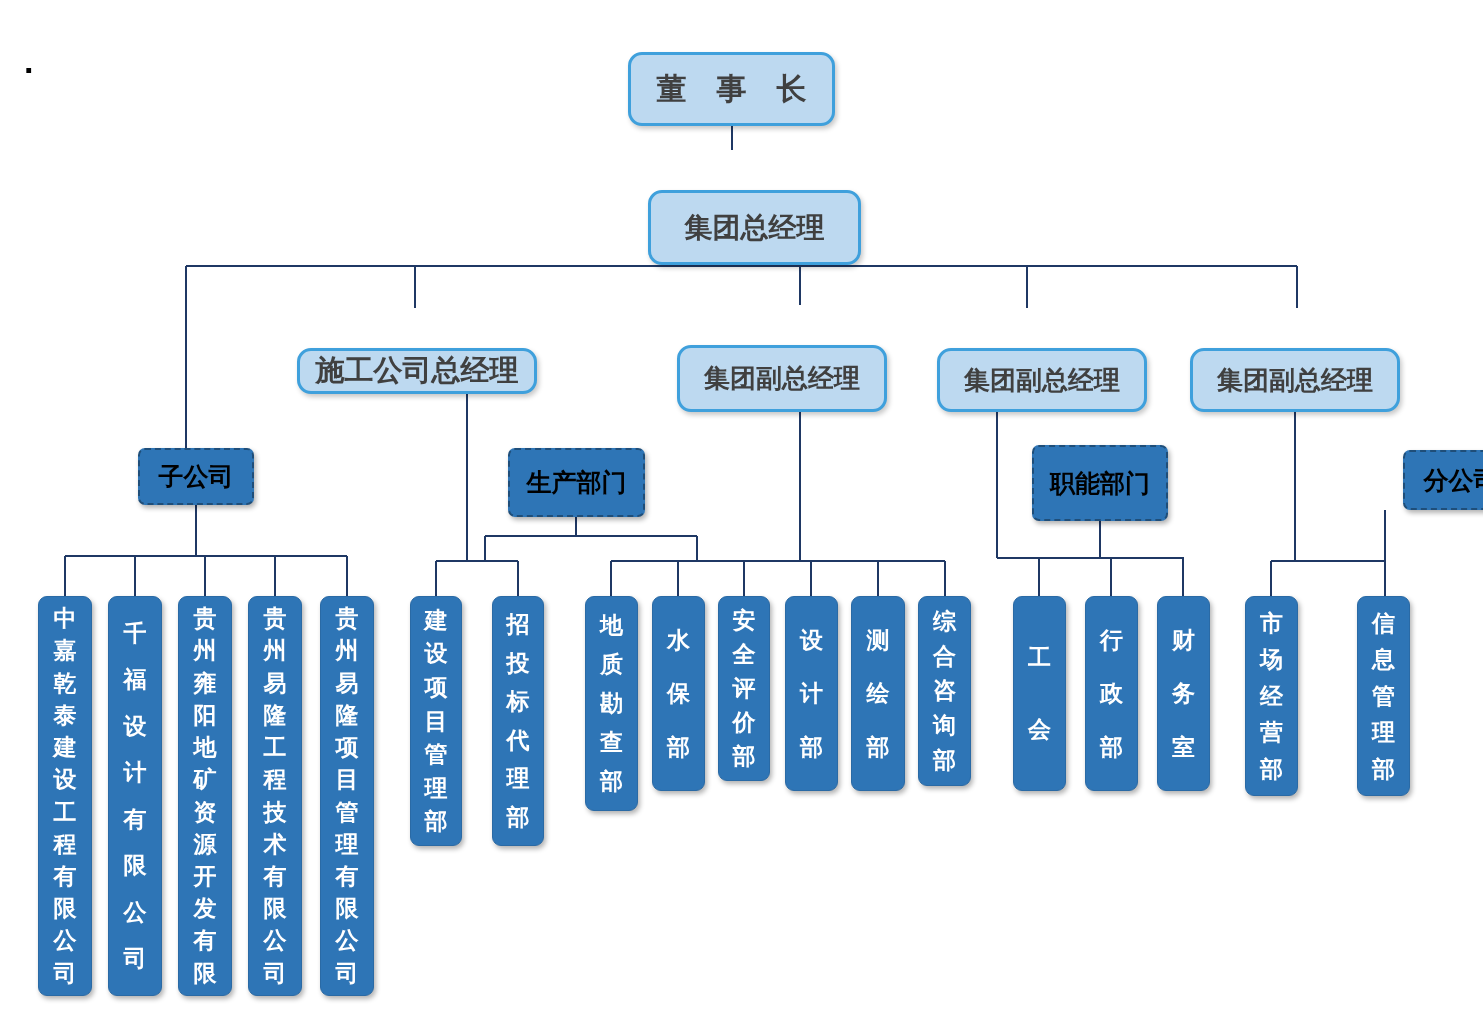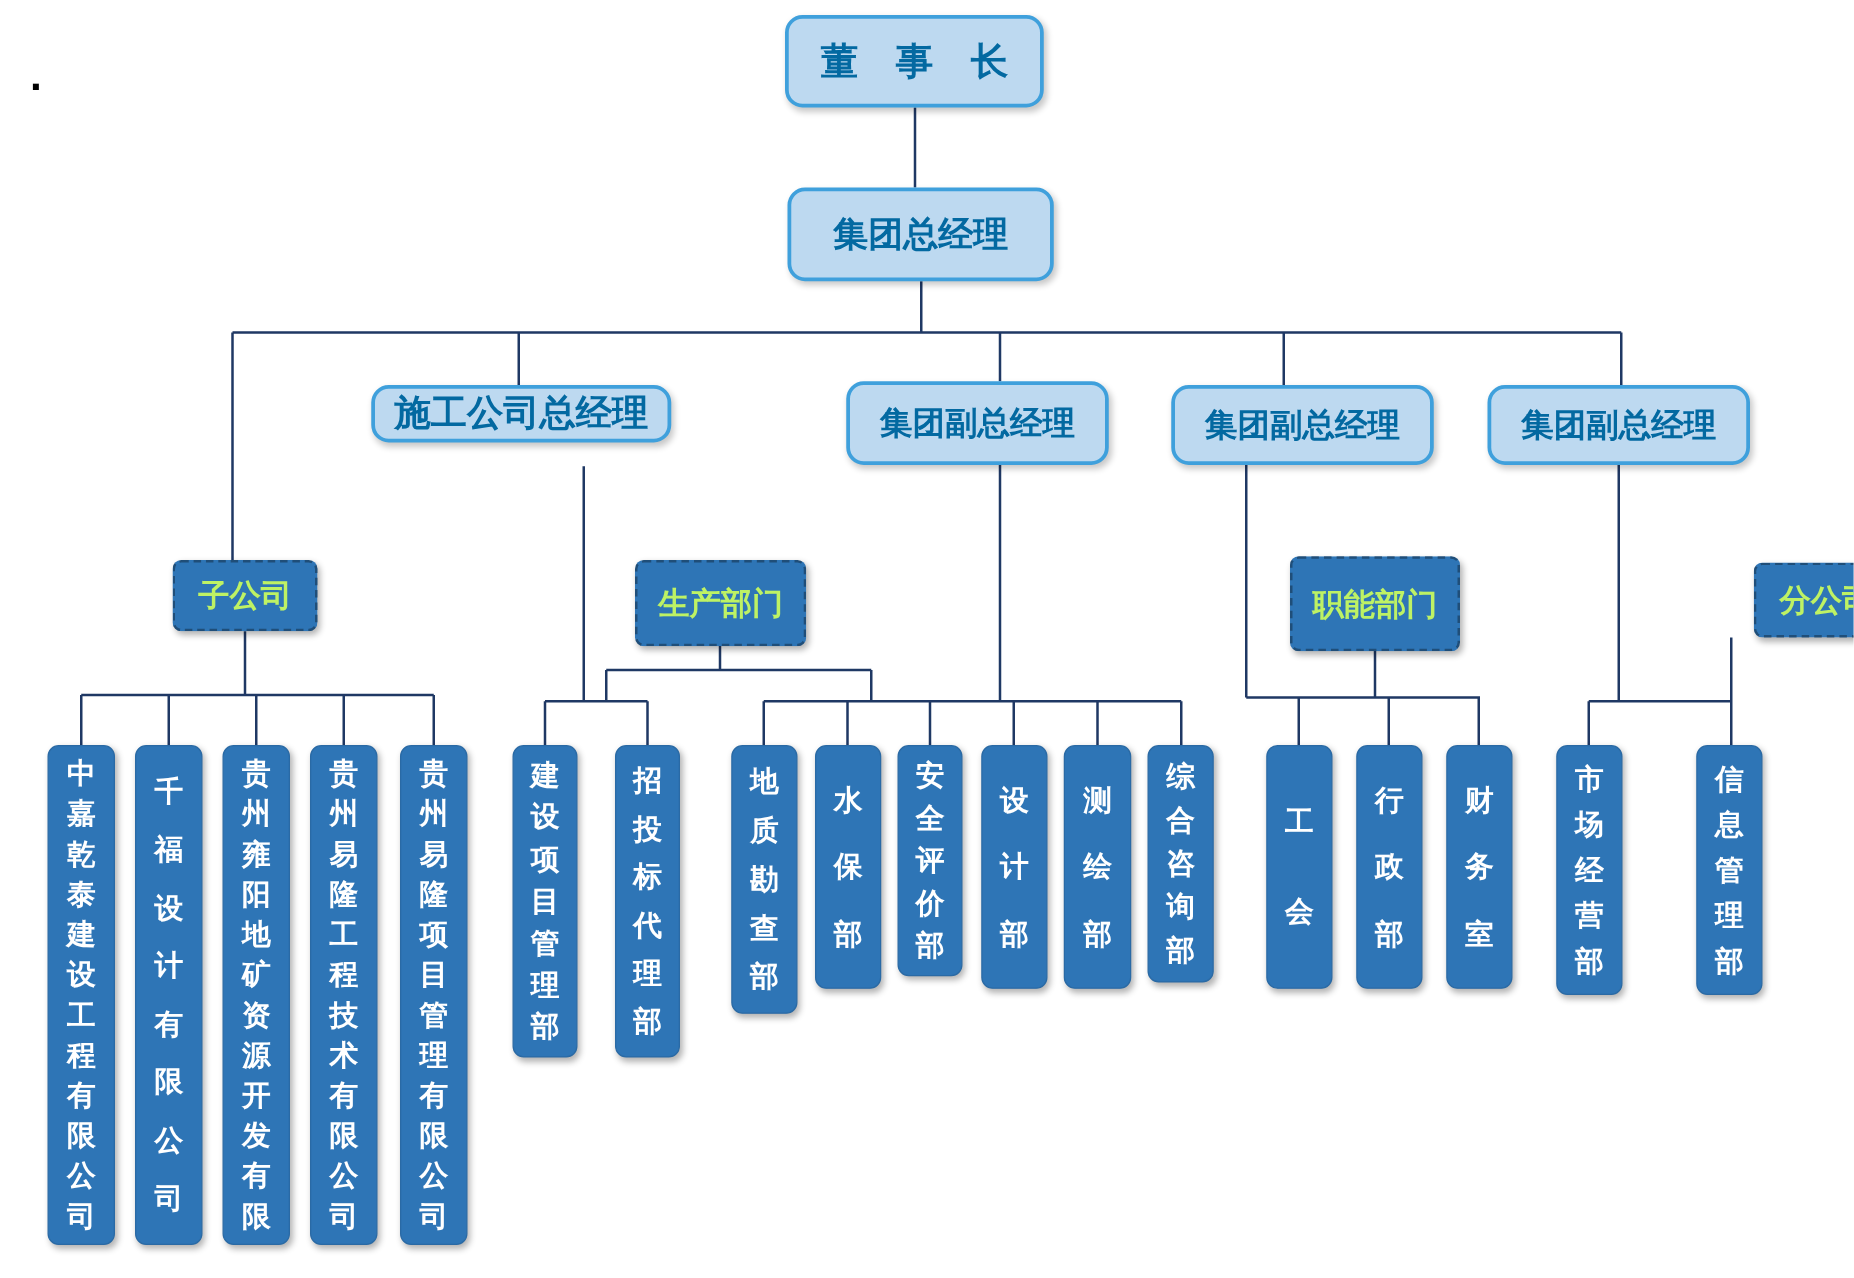--- a/index.html
+++ b/index.html
@@ -12,30 +12,31 @@
     font-family: "Liberation Sans", "DejaVu Sans", sans-serif;
     overflow: hidden;
   }
   #lines { position: absolute; top: 0; left: 0; z-index: 1; }
   .node { position: absolute; z-index: 2; }
   .hbox {
     background: #BDD9F0;
     border: 3px solid #3FA0DC;
     border-radius: 14px;
     display: flex; align-items: center; justify-content: center;
-    font-weight: 700; color: #0369a1;
+    font-weight: 700; color: #404040;
     box-shadow: 2px 3px 5px rgba(0,0,0,0.22);
     white-space: pre;
+    margin-top: 40px;
   }
   .cat {
     background: #2E75B6;
     border: 2px dashed #1F4E79;
     border-radius: 7px;
     display: flex; align-items: center; justify-content: center;
-    font-weight: 700; color: #bef264; font-size: 25px;
+    font-weight: 700; color: #000000; font-size: 25px;
     box-shadow: 2px 3px 5px rgba(0,0,0,0.3);
     white-space: pre;
   }
   .vbox {
     background: #2E75B6;
     border: 1px solid #2A6AA5;
     border-radius: 9px;
     box-shadow: 2px 3px 5px rgba(0,0,0,0.3);
   }
   .vlabel {
@@ -99,21 +100,21 @@
       M1271 561 H1385
       M1271 561 V596
       M1385 561 V596
     "></path>
   </svg>
 
   <div class="stray">.</div>
 
   <div class="node hbox" style="left:628px;top:12px;width:207px;height:74px;font-size:30px">董　事　长</div>
 
-  <div class="node hbox" style="left:630px;top:150px;width:213px;height:75px;font-size:28px">集团总经理</div>
+  <div class="node hbox" style="left:648px;top:150px;width:213px;height:75px;font-size:28px">集团总经理</div>
 
   <div class="node hbox" style="left:297px;top:308px;width:240px;height:46px;font-size:29px">施工公司总经理</div>
 
   <div class="node hbox" style="left:677px;top:305px;width:210px;height:67px;font-size:26px">集团副总经理</div>
 
   <div class="node hbox" style="left:937px;top:308px;width:210px;height:64px;font-size:26px">集团副总经理</div>
 
   <div class="node hbox" style="left:1190px;top:308px;width:210px;height:64px;font-size:26px">集团副总经理</div>
 
   <div class="node cat" style="left:138px;top:448px;width:116px;height:57px">子公司</div>

